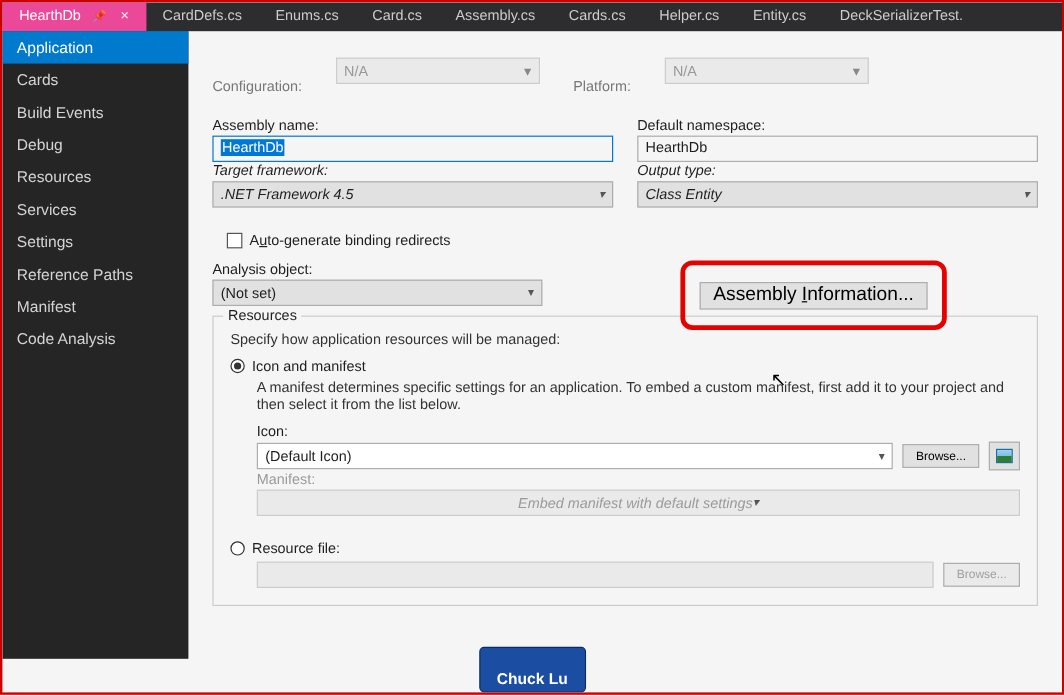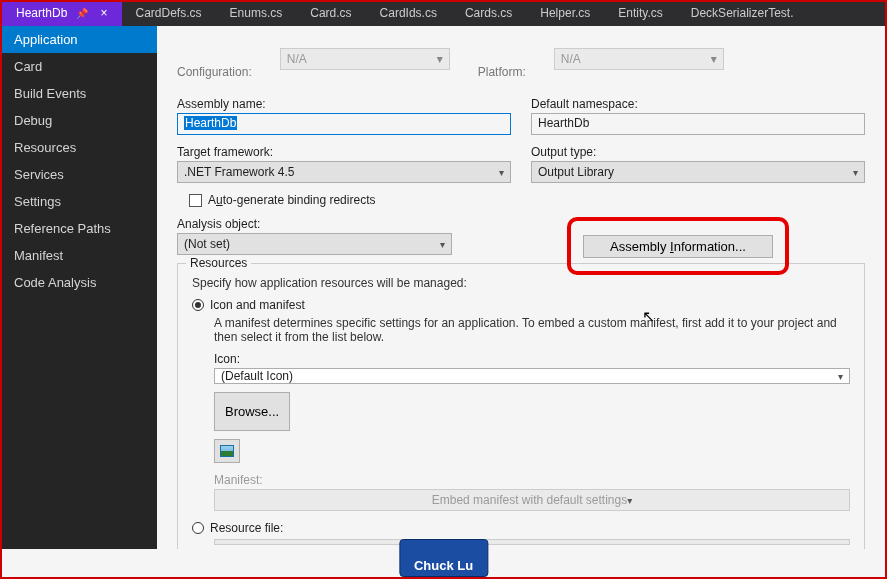--- a/index.html
+++ b/index.html
@@ -1,19 +1,19 @@
 <!DOCTYPE html>
 <html><head>
 <meta charset="utf-8">
 <style>
   * { box-sizing: border-box; margin: 0; padding: 0; font-family: "Segoe UI", Tahoma, sans-serif; }
   body { width: 887px; height: 579px; border: 2px solid #cc0000; background: #f5f5f5; position: relative; overflow: hidden; }
   .tabstrip { height: 24px; background: #2d2d30; display: flex; align-items: stretch; font-size: 12px; color: #ccc; }
   .tab { padding: 4px 14px 0 14px; color: #ccc; cursor: pointer; white-space: nowrap; }
-  .tab.active { background: #6d28d9; color: #fff; }
+  .tab.active { background: #ec4899; color: #fff; }
   .tab .pin { margin-left: 6px; font-size: 10px; }
   .tab .close { margin-left: 8px; }
   .workarea { display: flex; height: calc(100% - 24px - 28px); }
   .sidebar { width: 155px; background: #252526; color: #d4d4d4; font-size: 13px; padding-top: 0; }
   .side-item { padding: 6px 12px; cursor: pointer; }
   .side-item.active { background: #007acc; color: #fff; position: relative; }
   .side-item.active::after {
     content: ""; position: absolute; right: -10px; top: 50%; transform: translateY(-50%);
     border: 10px solid transparent; border-left-color: #007acc;
   }
@@ -23,70 +23,70 @@
   .combo-disabled { width: 170px; height: 22px; border: 1px solid #ccc; background: #eaeaea; color: #999; padding: 2px 6px; display: flex; align-items: center; justify-content: space-between; }
   .combo-disabled .arrow { color: #888; }
   .twocol { display: flex; gap: 20px; }
   .col { flex: 1; }
   .field-label { margin-bottom: 2px; font-size: 12px; }
   .textbox { width: 100%; height: 22px; border: 1px solid #adadad; padding: 2px 6px; font-size: 12px; }
   .textbox.focused { border: 1px solid #0078d7; }
   .textbox .sel { background: #0078d7; color: #fff; padding: 0 1px; }
   .combo { width: 100%; height: 22px; border: 1px solid #adadad; background: #e1e1e1; display: flex; align-items: center; justify-content: space-between; padding: 0 6px; font-size: 12px; cursor: pointer; }
   .combo .arrow, .select-arrow { color: #555; font-size: 10px; }
-  .mb10 { margin-bottom: 10px; }
-  .mb6 { margin-bottom: 10px; }
+  .mb10 { margin-bottom: 0; }
+  .mb6 { margin-bottom: 20px; font-style: italic; }
   .checkbox-row { display: flex; align-items: center; gap: 6px; margin: 10px 12px; }
   .checkbox { width: 13px; height: 13px; border: 1px solid #555; background: #fff; }
   .fieldset { border: 1px solid #ccc; padding: 12px 14px 14px 14px; margin-top: 8px; position: relative; }
   .fieldset .legend { position: absolute; top: -8px; left: 8px; background: #f5f5f5; padding: 0 4px; font-size: 12px; }
   .radio-row { display: flex; align-items: center; gap: 6px; margin: 8px 0 4px 0; }
   .radio { width: 12px; height: 12px; border: 1px solid #333; border-radius: 50%; background: #fff; display: flex; align-items: center; justify-content: center; }
   .radio.checked::after { content:""; width:6px; height:6px; border-radius:50%; background:#333; }
   .indent { margin-left: 22px; }
   .desc { color: #333; font-size: 12px; margin-bottom: 8px; }
-  .hbox { display: flex; gap: 8px; align-items: flex-start; flex-direction: column; }
-  .btn { height: 39px; border: 1px solid #adadad; background: #e1e1e1; padding: 0 10px; font-size: 13px; cursor: pointer; }
+  .hbox { display: flex; gap: 8px; align-items: center; }
+  .btn { height: 20px; border: 1px solid #adadad; background: #e1e1e1; padding: 0 10px; font-size: 10px; cursor: pointer; }
   .btn.disabled { color: #a0a0a0; background: #eaeaea; cursor: default; }
   .iconbtn { width: 26px; height: 24px; border: 1px solid #adadad; background: #e1e1e1; display:flex; align-items:center; justify-content:center; }
   .icon-pic { width:14px; height:12px; border:1px solid #1b6fa8; background: linear-gradient(#9bd3ef,#5aa9d6); position:relative; }
   .icon-pic::after { content:""; position:absolute; bottom:0; left:0; width:100%; height:5px; background:#2e7d32; }
   .select-disabled { width: 100%; height: 22px; border: 1px solid #ccc; background: #eaeaea; color: #9a9a9a; display:flex; align-items:center; justify-content:center; padding:0 6px; font-size:12px; }
   .asm-btn-wrap { position: absolute; left: 565px; top: 215px; width: 222px; height: 58px; border: 4px solid #e60000; border-radius: 10px; display:flex; align-items:center; justify-content:center; }
-  .asm-btn { width: 190px; height: 23px; border: 1px solid #adadad; background: #e1e1e1; font-size: 13px; cursor:pointer; }
+  .asm-btn { width: 190px; height: 23px; border: 1px solid #adadad; background: #e1e1e1; font-size: 16px; cursor:pointer; }
   .cursor { position:absolute; left:640px; top:305px; font-size:16px; color:#000; pointer-events:none; }
   .authorbtn { position:absolute; bottom:0; left:50%; transform:translateX(-50%); height:26px; padding:18px 14px; background:#1b4ea3; color:#fff; border:1px solid #0b2d66; border-radius:4px; font-size:13px; font-weight:600; }
   .underline-key { text-decoration: underline; }
   .startup-row { display:flex; align-items:flex-end; gap:20px; }
   .startup-left { width: 275px; }
 </style>
 </head>
 <body>
 
 <div class="tabstrip">
   <div class="tab active">
     <span>HearthDb</span>
     <span class="pin">📌</span>
     <span class="close">×</span>
   </div>
   <div class="tab"><span>CardDefs.cs</span></div>
   <div class="tab"><span>Enums.cs</span></div>
   <div class="tab"><span>Card.cs</span></div>
-  <div class="tab"><span>CardIds.cs</span></div>
+  <div class="tab"><span>Assembly.cs</span></div>
   <div class="tab"><span>Cards.cs</span></div>
   <div class="tab"><span>Helper.cs</span></div>
   <div class="tab"><span>Entity.cs</span></div>
   <div class="tab"><span>DeckSerializerTest.</span></div>
 </div>
 
 <div class="workarea">
 
   <div class="sidebar">
     <div class="side-item active"><span>Application</span></div>
-    <div class="side-item"><span>Card</span></div>
+    <div class="side-item"><span>Cards</span></div>
     <div class="side-item"><span>Build Events</span></div>
     <div class="side-item"><span>Debug</span></div>
     <div class="side-item"><span>Resources</span></div>
     <div class="side-item"><span>Services</span></div>
     <div class="side-item"><span>Settings</span></div>
     <div class="side-item"><span>Reference Paths</span></div>
     <div class="side-item"><span>Manifest</span></div>
     <div class="side-item"><span>Code Analysis</span></div>
   </div>
 
@@ -119,21 +119,21 @@
       <div class="col">
         <div class="field-label">Target framework:</div>
         <div class="combo">
           <span>.NET Framework 4.5</span>
           <span class="select-arrow">▾</span>
         </div>
       </div>
       <div class="col">
         <div class="field-label">Output type:</div>
         <div class="combo">
-          <span>Output Library</span>
+          <span>Class Entity</span>
           <span class="select-arrow">▾</span>
         </div>
       </div>
     </div>
 
     <div class="checkbox-row">
       <div class="checkbox"></div>
       <span>A<span class="underline-key">u</span>to-generate binding redirects</span>
     </div>
 

